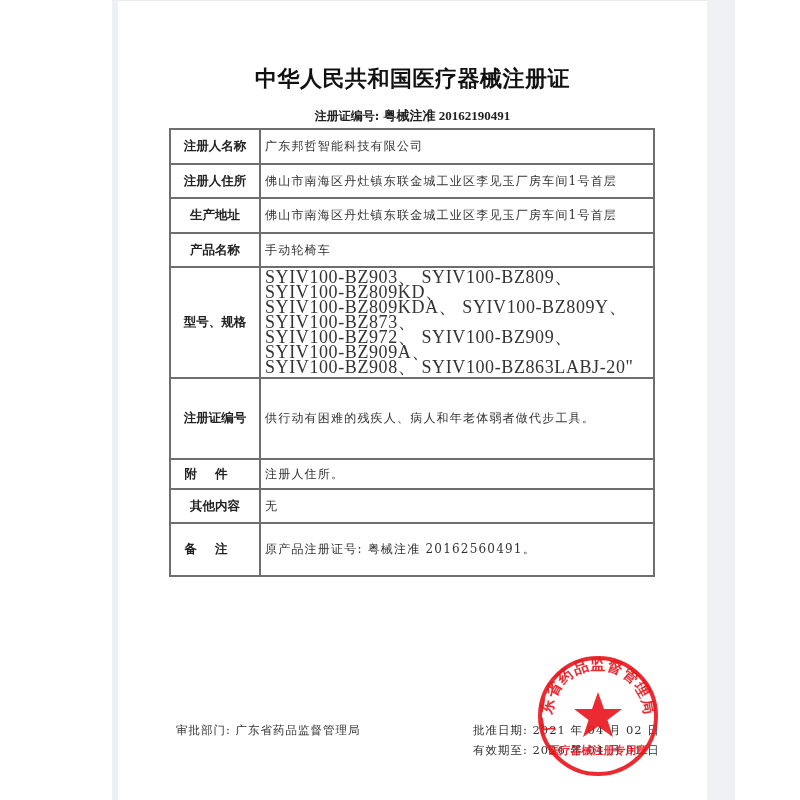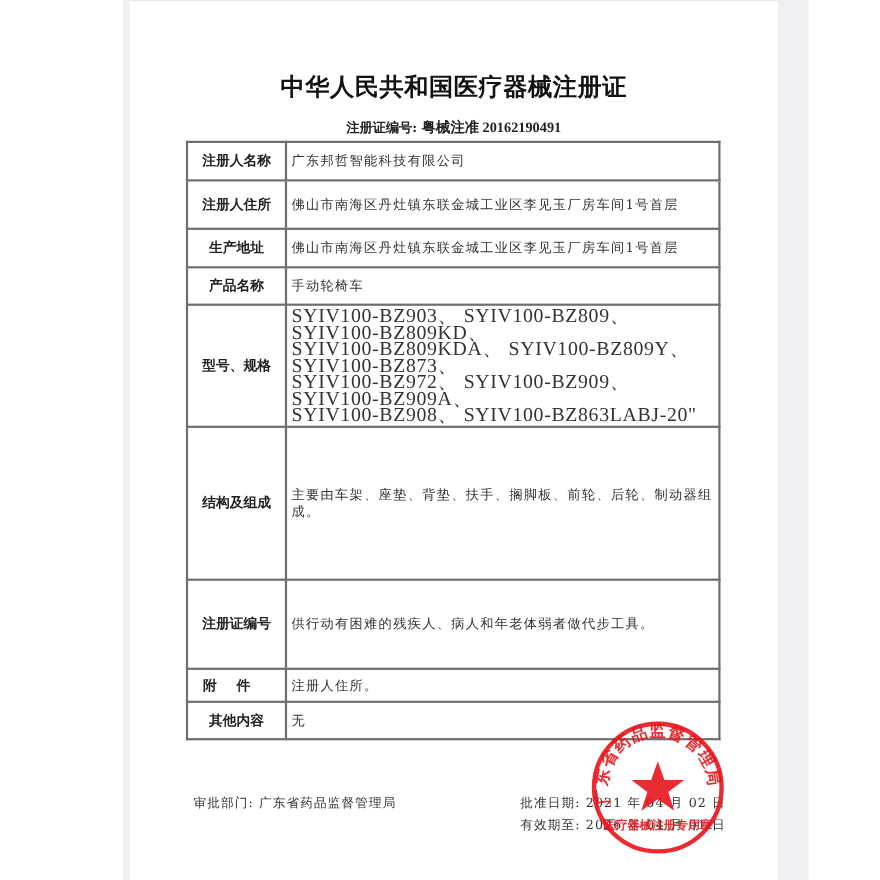--- a/index.html
+++ b/index.html
@@ -52,56 +52,56 @@
   <span>注册证编号:</span>
   <span class="num">粤械注准 20162190491</span>
 </div>
 
 <table class="cert">
   <tbody>
       <tr style="height:35px">
     <td class="label">注册人名称</td>
     <td class="value">广东邦哲智能科技有限公司</td>
   </tr>
-  <tr style="height:44px">
+  <tr style="height:34px">
     <td class="label">注册人住所</td>
     <td class="value">佛山市南海区丹灶镇东联金城工业区李见玉厂房车间1号首层</td>
   </tr>
   <tr style="height:35px">
     <td class="label">生产地址</td>
     <td class="value">佛山市南海区丹灶镇东联金城工业区李见玉厂房车间1号首层</td>
   </tr>
   <tr style="height:34px">
     <td class="label">产品名称</td>
     <td class="value">手动轮椅车</td>
   </tr>
   <tr style="height:111px">
     <td class="label">型号、规格</td>
     <td class="value models">
       <div>SYIV100-BZ903、  SYIV100-BZ809、  SYIV100-BZ809KD、</div>
       <div>SYIV100-BZ809KDA、  SYIV100-BZ809Y、  SYIV100-BZ873、</div>
       <div>SYIV100-BZ972、  SYIV100-BZ909、  SYIV100-BZ909A、</div>
       <div>SYIV100-BZ908、  SYIV100-BZ863LABJ-20"</div>
     </td>
   </tr>
-  <tr style="height:139px">
-    <td class="label">结构及组成</td>
-    <td class="value">主要由车架、座垫、背垫、扶手、搁脚板、前轮、后轮、制动器组成。</td>
-  </tr>
   <tr style="height:81px">
     <td class="label">注册证编号</td>
     <td class="value">供行动有困难的残疾人、病人和年老体弱者做代步工具。</td>
   </tr>
   <tr style="height:30px">
     <td class="label spaced">附件</td>
     <td class="value">注册人住所。</td>
   </tr>
   <tr style="height:34px">
     <td class="label">其他内容</td>
     <td class="value">无</td>
+  </tr>
+  <tr style="height:53px">
+    <td class="label spaced">备注</td>
+    <td class="value">原产品注册证号: 粤械注准 20162560491。</td>
   </tr>
 </tbody>
   </table>
 
 <div class="footer-left">审批部门: 广东省药品监督管理局</div>
 <div class="footer-right1">批准日期: 2021 年 04 月 02 日</div>
 <div class="footer-right2">有效期至: 2026 年 04 月 01 日</div>
 
 <svg class="stamp" viewBox="0 0 124 124" xmlns="http://www.w3.org/2000/svg">
   <defs>

